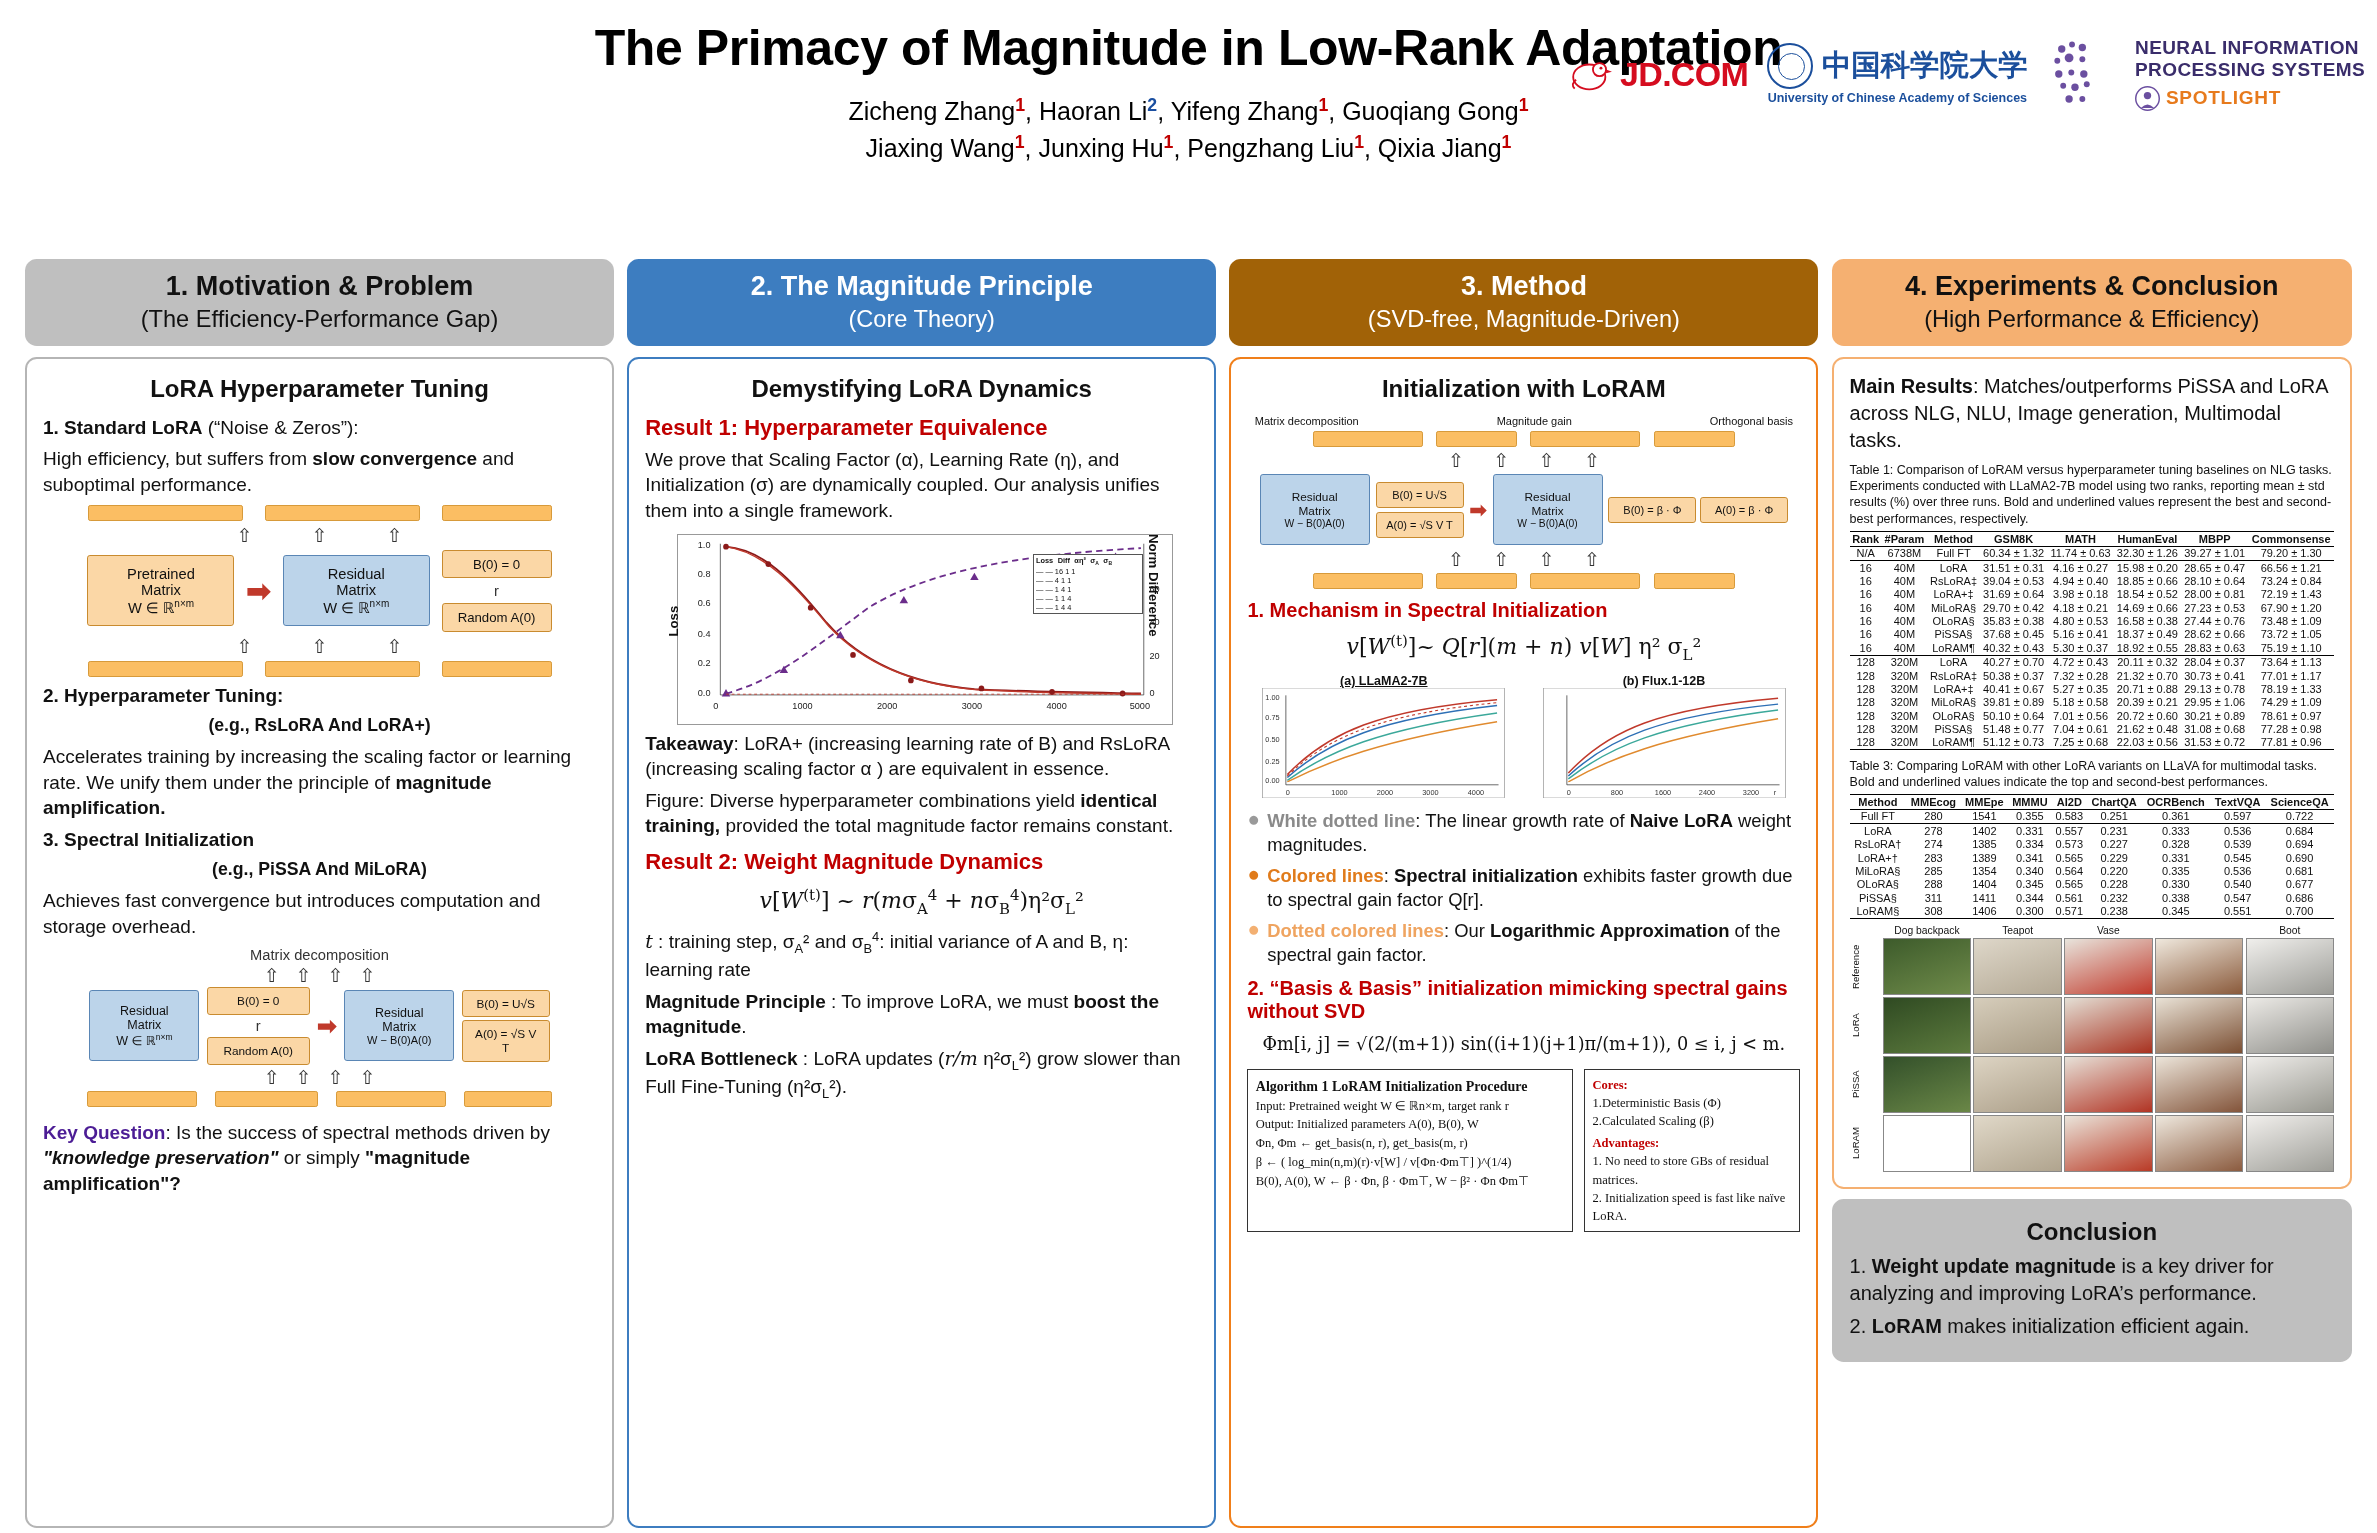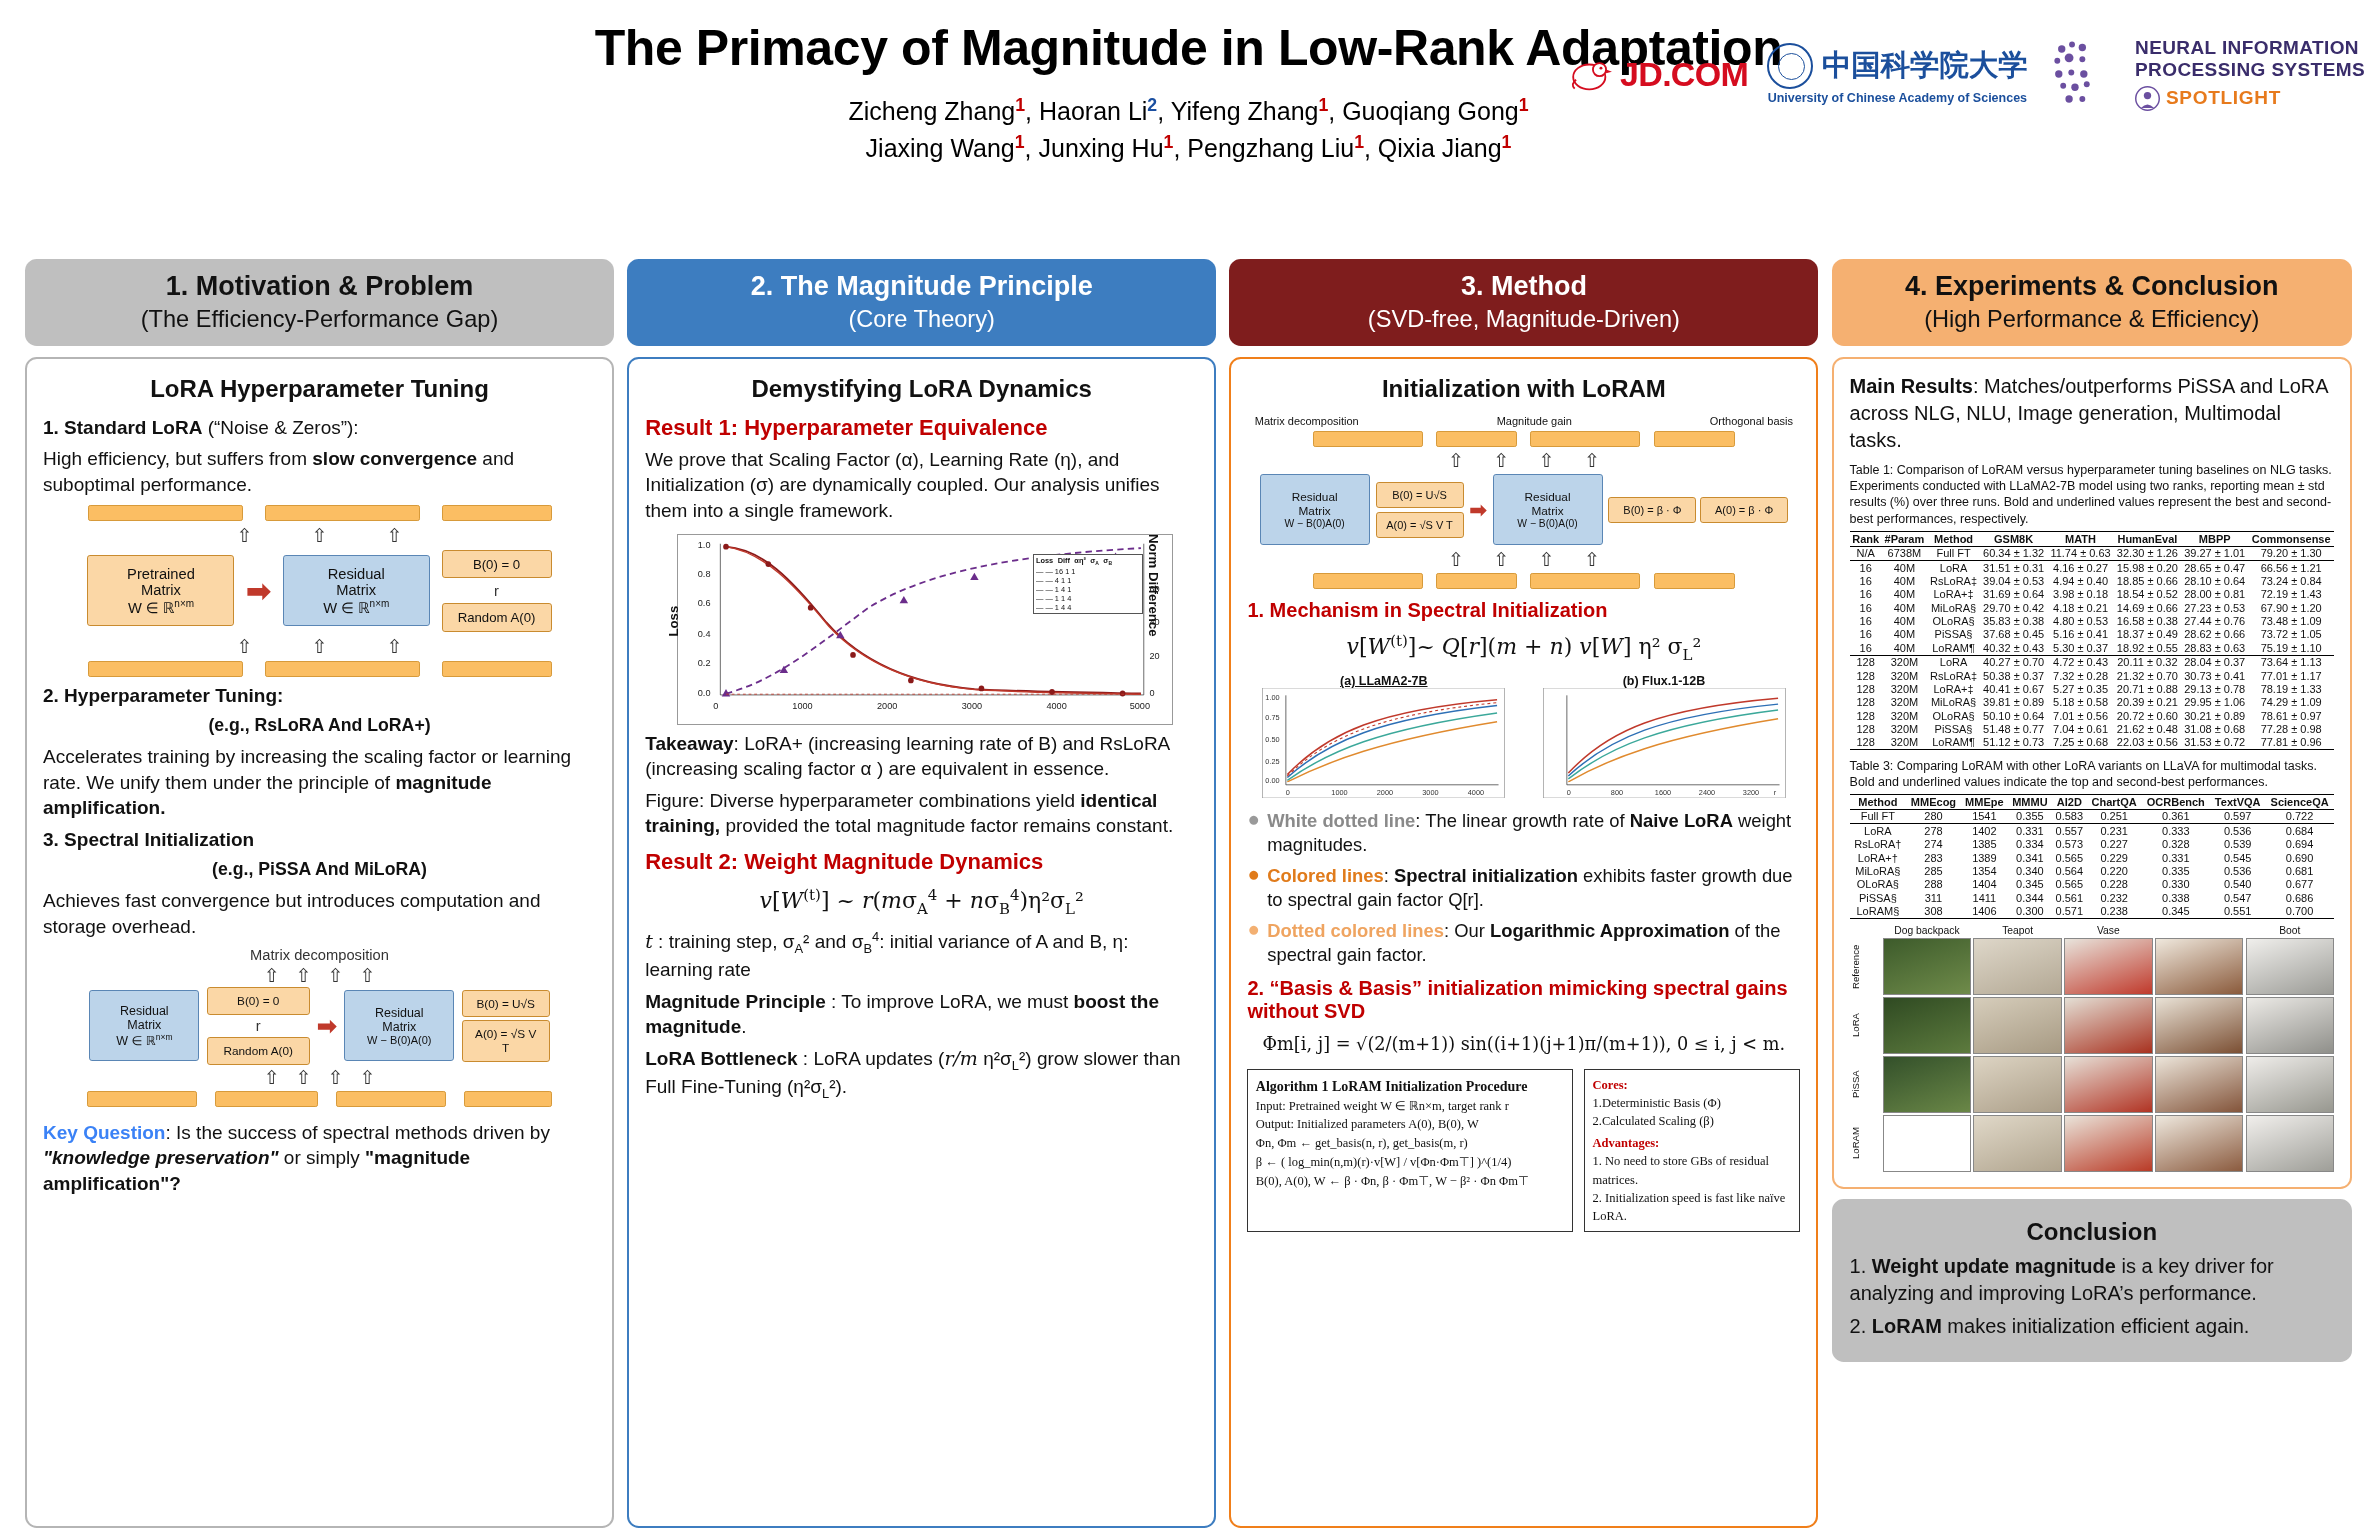--- a/index.html
+++ b/index.html
@@ -64,38 +64,38 @@
   .band {
     border-radius: 11.8px;
     padding: 11.8px 7.4px 13.2px;
     text-align:center;
     color:#111;
   }
   .band h2 { margin:0; font-size: 27px; font-weight:bold; }
   .band .sub { font-size: 23.6px; margin-top: 4.4px; }
   .band.gray { background:#bfbfbf; }
   .band.blue { background:#3d7dc0; color:#fff; }
-  .band.orange { background:#7f1d1d; color:#fff; }
+  .band.orange { background:#a16207; color:#fff; }
   .band.orange2 { background:#f5b071; color:#111; }
 
   .panel {
     border-radius: 11.8px;
     border: 2.9px solid #b5b5b5;
     background: #fff;
     padding: 14.7px 16px;
     flex: 1 1 auto;
     overflow: hidden;
   }
   .panel.blue { border-color:#3d7dc0; }
   .panel.orange { border-color:#f07f1a; }
   .panel.orange2 { border-color:#f5b071; }
 
   .panel h3 { text-align:center; font-size: 24px; margin: 1.5px 0 11.8px; font-weight: bold;}
   .panel p { font-size: 19px; line-height: 1.35; margin: 5.9px 0; }
-  .red { color:#3b82f6; font-weight:bold; }
+  .red { color:#4c1d95; font-weight:bold; }
   .b { font-weight:bold; }
   .it { font-style: italic; }
   .center { text-align:center; }
   .small { font-size: 16px; }
 
   .res-head { color:#c00000; font-weight:bold; font-size:22px; margin: 10.3px 0 5.9px;}
   .sec-head { color:#c00000; font-weight:bold; font-size:20px; margin: 10.3px 0 4.4px;}
 
   
   .diagram { margin: 7.4px 0 4.4px; }

